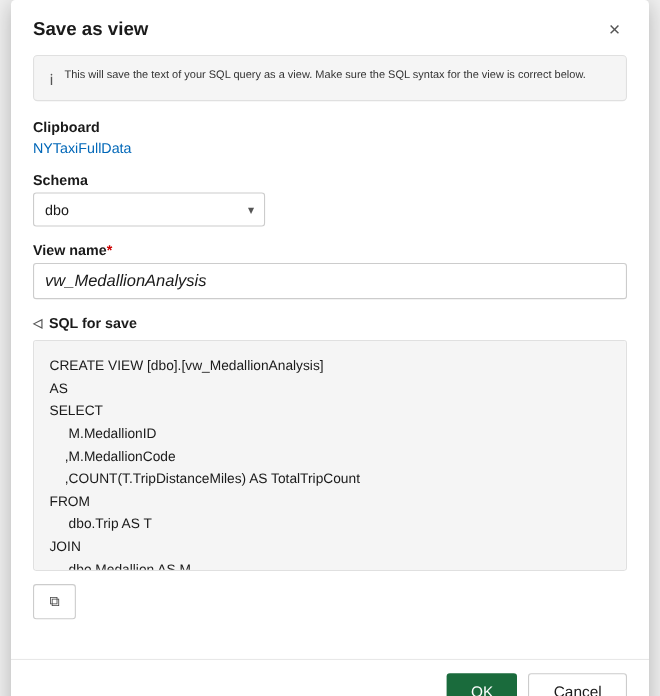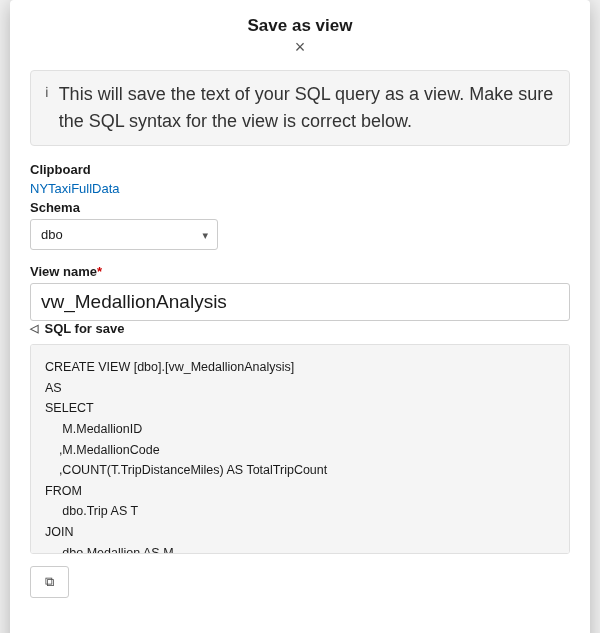--- a/index.html
+++ b/index.html
@@ -34,21 +34,20 @@
       padding: 0;
       overflow: hidden;
     }
 
     .dialog-header {
       display: flex;
       justify-content: space-between;
       align-items: center;
       padding: 16px 20px 12px 20px;
       border-bottom: none;
-      flex-direction: column;
     }
 
     .dialog-title {
       font-size: 17px;
       font-weight: 600;
       color: #1a1a1a;
     }
 
     .close-btn {
       background: none;
@@ -76,48 +75,48 @@
     }
 
     .info-icon {
       color: #555;
       font-size: 14px;
       margin-top: 1px;
       flex-shrink: 0;
     }
 
     .info-text {
-      font-size: 18px;
+      font-size: 10px;
       color: #333;
       line-height: 1.5;
     }
 
     .field-label {
       font-size: 13px;
       font-weight: 600;
       color: #1a1a1a;
       margin-bottom: 4px;
       display: block;
     }
 
     .warehouse-value {
       font-size: 13px;
       color: #0067b8;
-      margin-bottom: 4px;
+      margin-bottom: 14px;
       cursor: pointer;
     }
 
     .schema-section {
       margin-bottom: 14px;
     }
 
     .select-wrapper {
       position: relative;
       display: inline-block;
-      width: 188px;
+      width: 211px;
     }
 
     .select-field {
       width: 100%;
       padding: 7px 30px 7px 10px;
       border: 1px solid #ccc;
       border-radius: 3px;
       font-size: 13px;
       color: #1a1a1a;
       background: #ffffff;
@@ -130,34 +129,36 @@
       position: absolute;
       right: 10px;
       top: 50%;
       transform: translateY(-50%);
       pointer-events: none;
       color: #555;
       font-size: 11px;
     }
 
     .viewname-section {
+      margin-bottom: 14px;
     }
 
     .required-star {
       color: #c00;
     }
 
     .text-input {
       width: 100%;
       padding: 7px 10px;
       border: 1px solid #ccc;
       border-radius: 3px;
-      font-size: 19px;
+      font-size: 15px;
       color: #1a1a1a;
       outline: none;
+      font-style: italic;
     }
 
     .sql-section {
       margin-bottom: 12px;
     }
 
     .sql-toggle {
       display: flex;
       align-items: center;
       gap: 6px;

